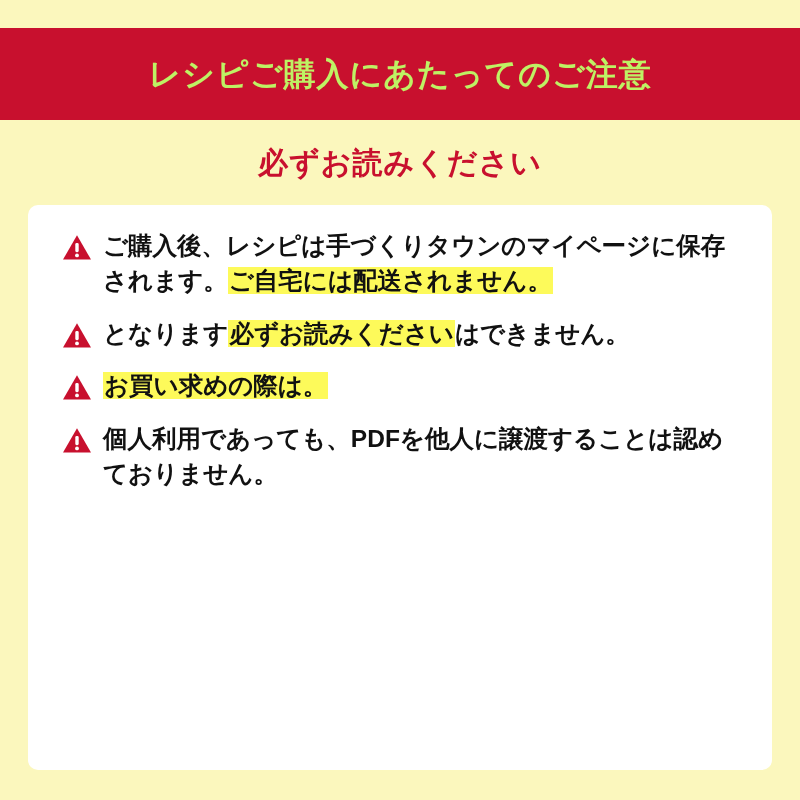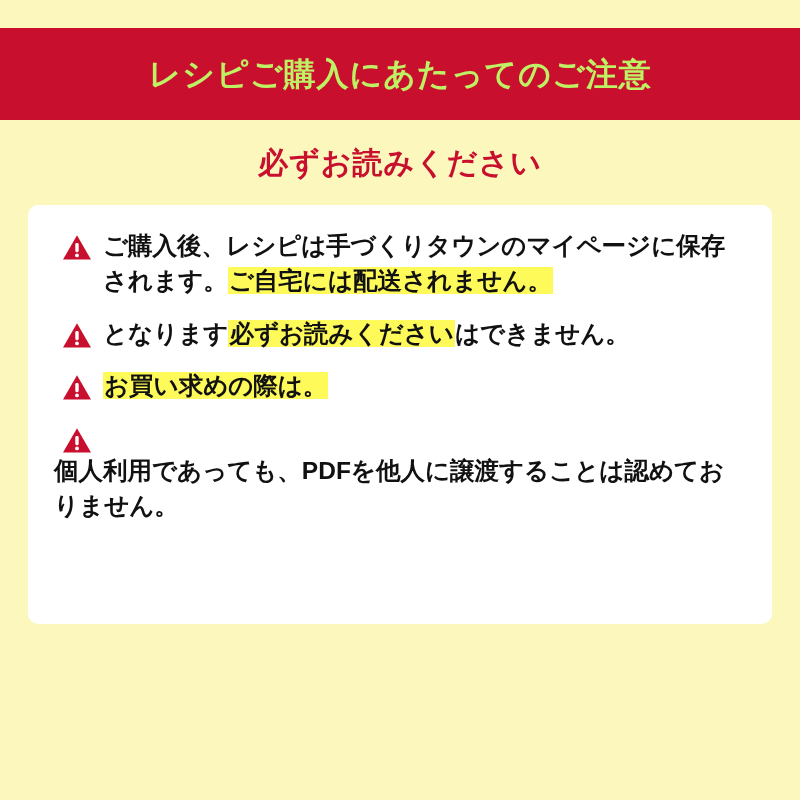--- a/index.html
+++ b/index.html
@@ -51,39 +51,38 @@
     font-size: 30px;
     font-weight: bold;
     letter-spacing: 1px;
   }
   
   .card {
     position: absolute;
     top: 205px;
     left: 28px;
     width: 744px;
-    height: 419px;
+    height: 565px;
     background: #ffffff;
     border-radius: 10px;
     box-sizing: border-box;
     padding: 24px 26px 10px 26px;
   }
   .notice-list {
     list-style: none;
     margin: 0;
     padding: 0;
   }
   .notice-item {
     display: flex;
     align-items: flex-start;
     margin-bottom: 18px;
   }
   .notice-item:last-child {
     margin-bottom: 0;
-    flex-direction: column;
   }
   .warn-icon {
     flex: 0 0 auto;
     width: 30px;
     height: 27px;
     margin: 5px 11px 0 8px;
     position: relative;
   }
   .warn-icon svg {
     display: block;

